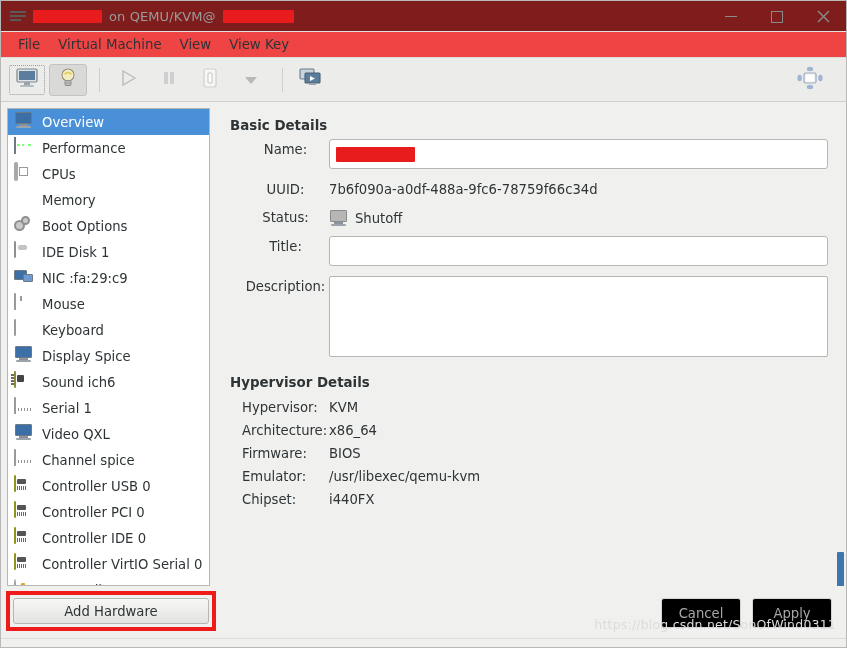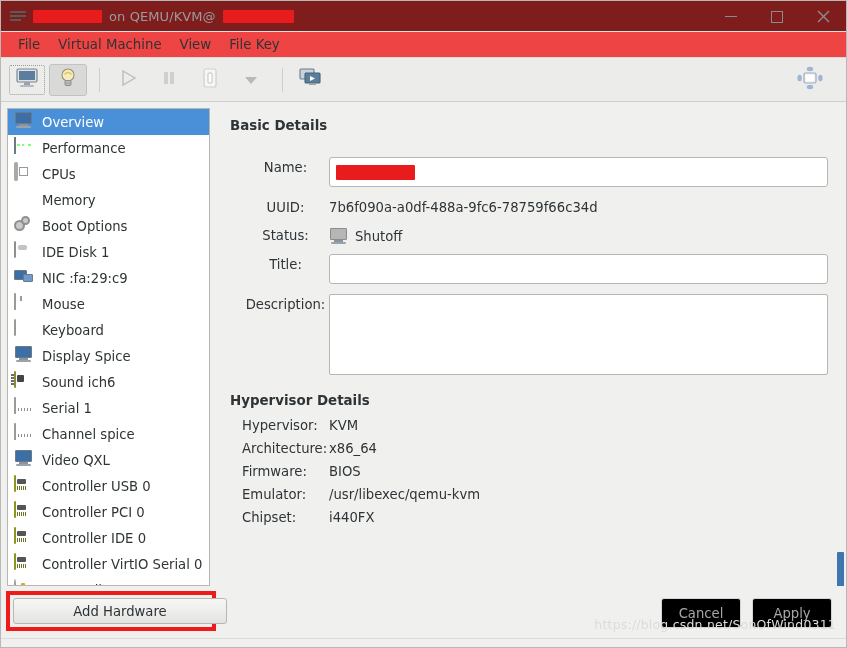--- a/index.html
+++ b/index.html
@@ -185,21 +185,21 @@
     flex: 1 1 auto; min-width: 0;
     position: relative;
     padding: 0 0 0 14px;
   }
   .detail {
     padding: 10px 18px 0 6px;
     height: 100%;
   }
   .section-h {
     font-size: 13.4px; font-weight: bold; color: #2e3436;
-    margin-bottom: 24px;
+    margin-bottom: 6px;
   }
   .frow { display: flex; align-items: flex-start; margin-bottom: 10px; }
   .flabel {
     width: 99px; flex: 0 0 99px; text-align: center;
     font-size: 13.2px; color: #2e3436; padding-top: 3px;
     padding-left: 12px;
   }
   .fval { font-size: 13.2px; color: #2e3436; padding-top: 3px; }
   .input {
     flex: 1 1 auto; height: 30px;
@@ -244,21 +244,21 @@
   .btn {
     height: 30px; min-width: 80px;
     background: linear-gradient(180deg,#f7f7f6 0%, #e3e3e1 100%);
     border: 1px solid #b6b6b5; border-radius: 3px;
     font-size: 13.2px; color: #2e3436;
     display: flex; align-items: center; justify-content: center;
     padding: 0 14px;
   }
   .btn.addhw {
     position: absolute; left: 12px; top: 11px;
-    width: 214px; height: 26px;
+    width: 196px; height: 26px;
   }
   .btn.disabled {
     color: #a8a8a8;
     background: #000000;
     border-color: #d5d5d4;
   }
   .footer-right {
     position: absolute; right: 14px; top: 11px;
     display: flex; gap: 11px;
   }
@@ -302,21 +302,21 @@
             <line x1="12" y1="1" x2="1" y2="12" stroke="#8a8a8a" stroke-width="1.4"></line>
           </svg>
       </div>
     </div>
   </div>
 
   <div class="menubar">
     <div class="menuitem">File</div>
     <div class="menuitem">Virtual Machine</div>
     <div class="menuitem">View</div>
-    <div class="menuitem">File Key</div>
+    <div class="menuitem">View Key</div>
   </div>
 
   <div class="toolbar">
 
     <div class="tb-btn focus">
       <span>
         <svg width="24" height="20" viewBox="0 0 24 20">
           <rect x="2" y="1" width="20" height="13" rx="1.5" fill="#dfe3e6" stroke="#7b858e" stroke-width="1.2"></rect>
           <rect x="4" y="3" width="16" height="9" fill="#5b7e9e"></rect>
           <rect x="9" y="14" width="6" height="3" fill="#9aa3ab"></rect>
@@ -461,27 +461,27 @@
           <span class="s-ico"><span class="ic-sound"></span></span>
           <span>Sound ich6</span>
         </div>
 
         <div class="s-item">
           <span class="s-ico"><span class="ic-serial"></span></span>
           <span>Serial 1</span>
         </div>
 
         <div class="s-item">
+          <span class="s-ico"><span class="ic-monitor"><span class="scr"></span><span class="base"></span><span class="foot"></span></span></span>
+          <span>Video QXL</span>
+        </div>
+
+        <div class="s-item">
           <span class="s-ico"><span class="ic-serial"></span></span>
           <span>Channel spice</span>
-        </div>
-
-        <div class="s-item">
-          <span class="s-ico"><span class="ic-monitor"><span class="scr"></span><span class="base"></span><span class="foot"></span></span></span>
-          <span>Video QXL</span>
         </div>
 
         <div class="s-item">
           <span class="s-ico"><span class="ic-ctrl"></span></span>
           <span>Controller USB 0</span>
         </div>
 
         <div class="s-item">
           <span class="s-ico"><span class="ic-ctrl"></span></span>
           <span>Controller PCI 0</span>

